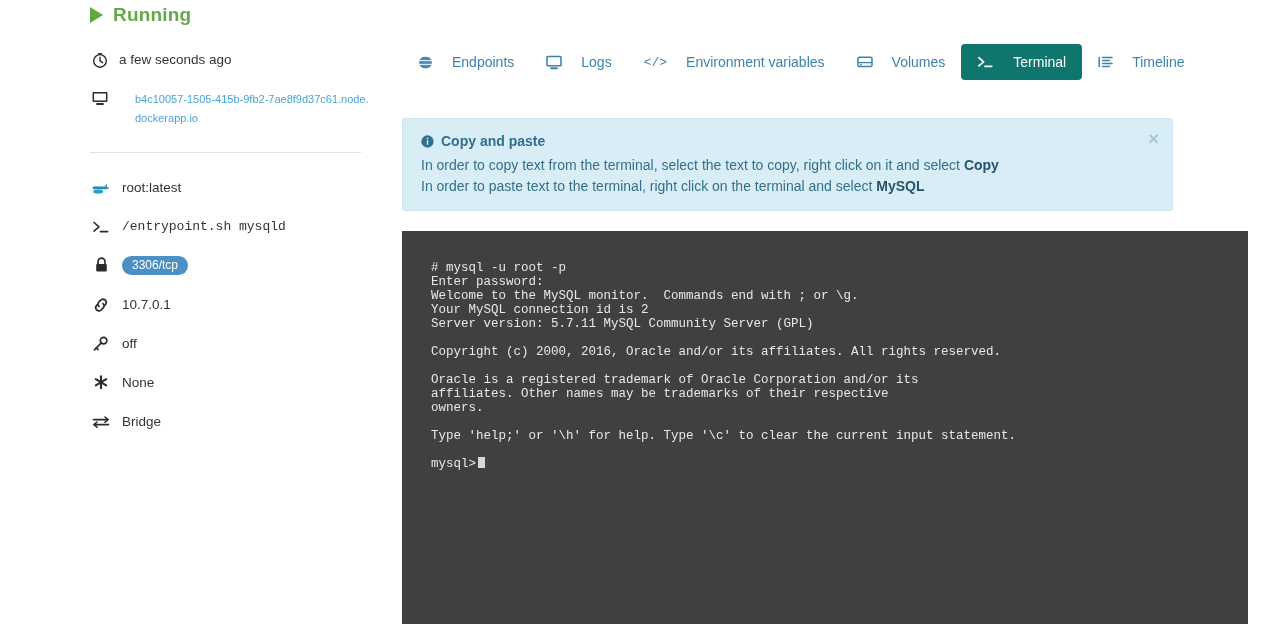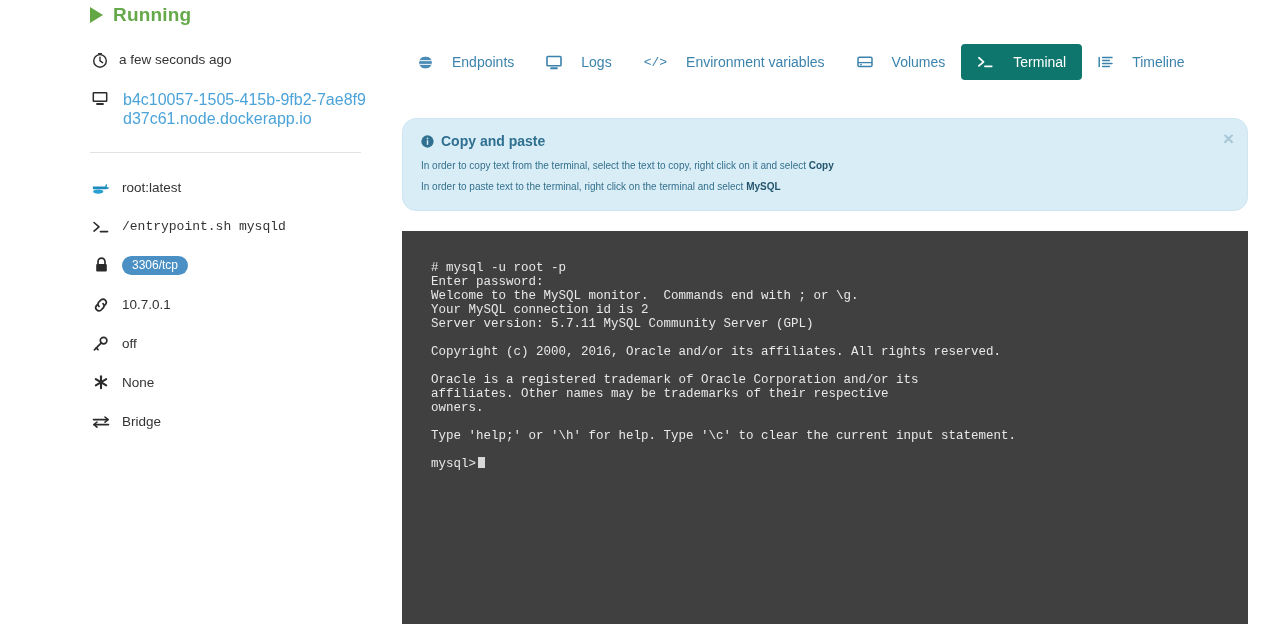--- a/index.html
+++ b/index.html
@@ -35,23 +35,23 @@
 
   .meta-row {
     position: absolute; left: 92px;
     display: flex; align-items: flex-start; gap: 11px;
     font-size: 13.5px; color: #333;
   }
   .meta-row.time { top: 52px; }
   .meta-row.host { top: 90px; width: 280px; }
   .meta-icon { flex: 0 0 auto; width: 16px; height: 17px; color: #2b2b2b; display:block; }
   .host-link {
-    color: #4ba3d9; font-size: 16px; line-height: 19px;
+    color: #4ba3d9; font-size: 11px; line-height: 19px;
     text-decoration: none; word-break: break-all; cursor: pointer;
-    display: block; margin-left: 4px;
+    display: block; margin-left: 16px;
   }
   .divider {
     position: absolute; left: 90px; top: 152px;
     width: 271px; height: 1px; background: #e2e2e2;
   }
 
   .info-list { position: absolute; left: 92px; top: 168px; width: 290px; }
   .info-item {
     display: flex; align-items: center; gap: 12px;
     height: 39px; font-size: 13.5px; color: #333;
@@ -77,29 +77,29 @@
     padding: 10px 16px; font-size: 14px; color: #3b83ad;
     border-radius: 4px; cursor: pointer; white-space: nowrap;
     background: transparent;
   }
   .tab.active { background: #0f766e; color: #ffffff; justify-content: center; }
   .tab svg { display: block; }
   .tab .code-ico { font-family: "Liberation Mono", monospace; font-size: 13px; }
 
   .alert {
     position: absolute; left: 12px; top: 118px;
-    width: 846px; height: 93px;
+    width: 771px; height: 93px;
     background: #d9edf7; border: 1px solid #cfe6f2;
-    border-radius: 14px; padding: 14px 18px;
+    border-radius: 3px; padding: 14px 18px;
   }
   .alert-title {
     display: flex; align-items: center; gap: 7px;
     color: #2f6f8f; font-weight: bold; font-size: 14px; margin-bottom: 6px;
   }
-  .alert-line { color: #34708c; font-size: 10px; line-height: 21px; }
+  .alert-line { color: #34708c; font-size: 14px; line-height: 21px; }
   .alert-line b { font-weight: bold; color: #23566d; }
   .alert-close {
     position: absolute; right: 13px; top: 10px;
     color: #a9c8d6; font-size: 19px; line-height: 19px;
     cursor: pointer; font-weight: bold; font-family: "Liberation Sans", sans-serif;
   }
 
   .terminal {
     position: absolute; left: 12px; top: 231px;
     width: 846px; height: 393px;

